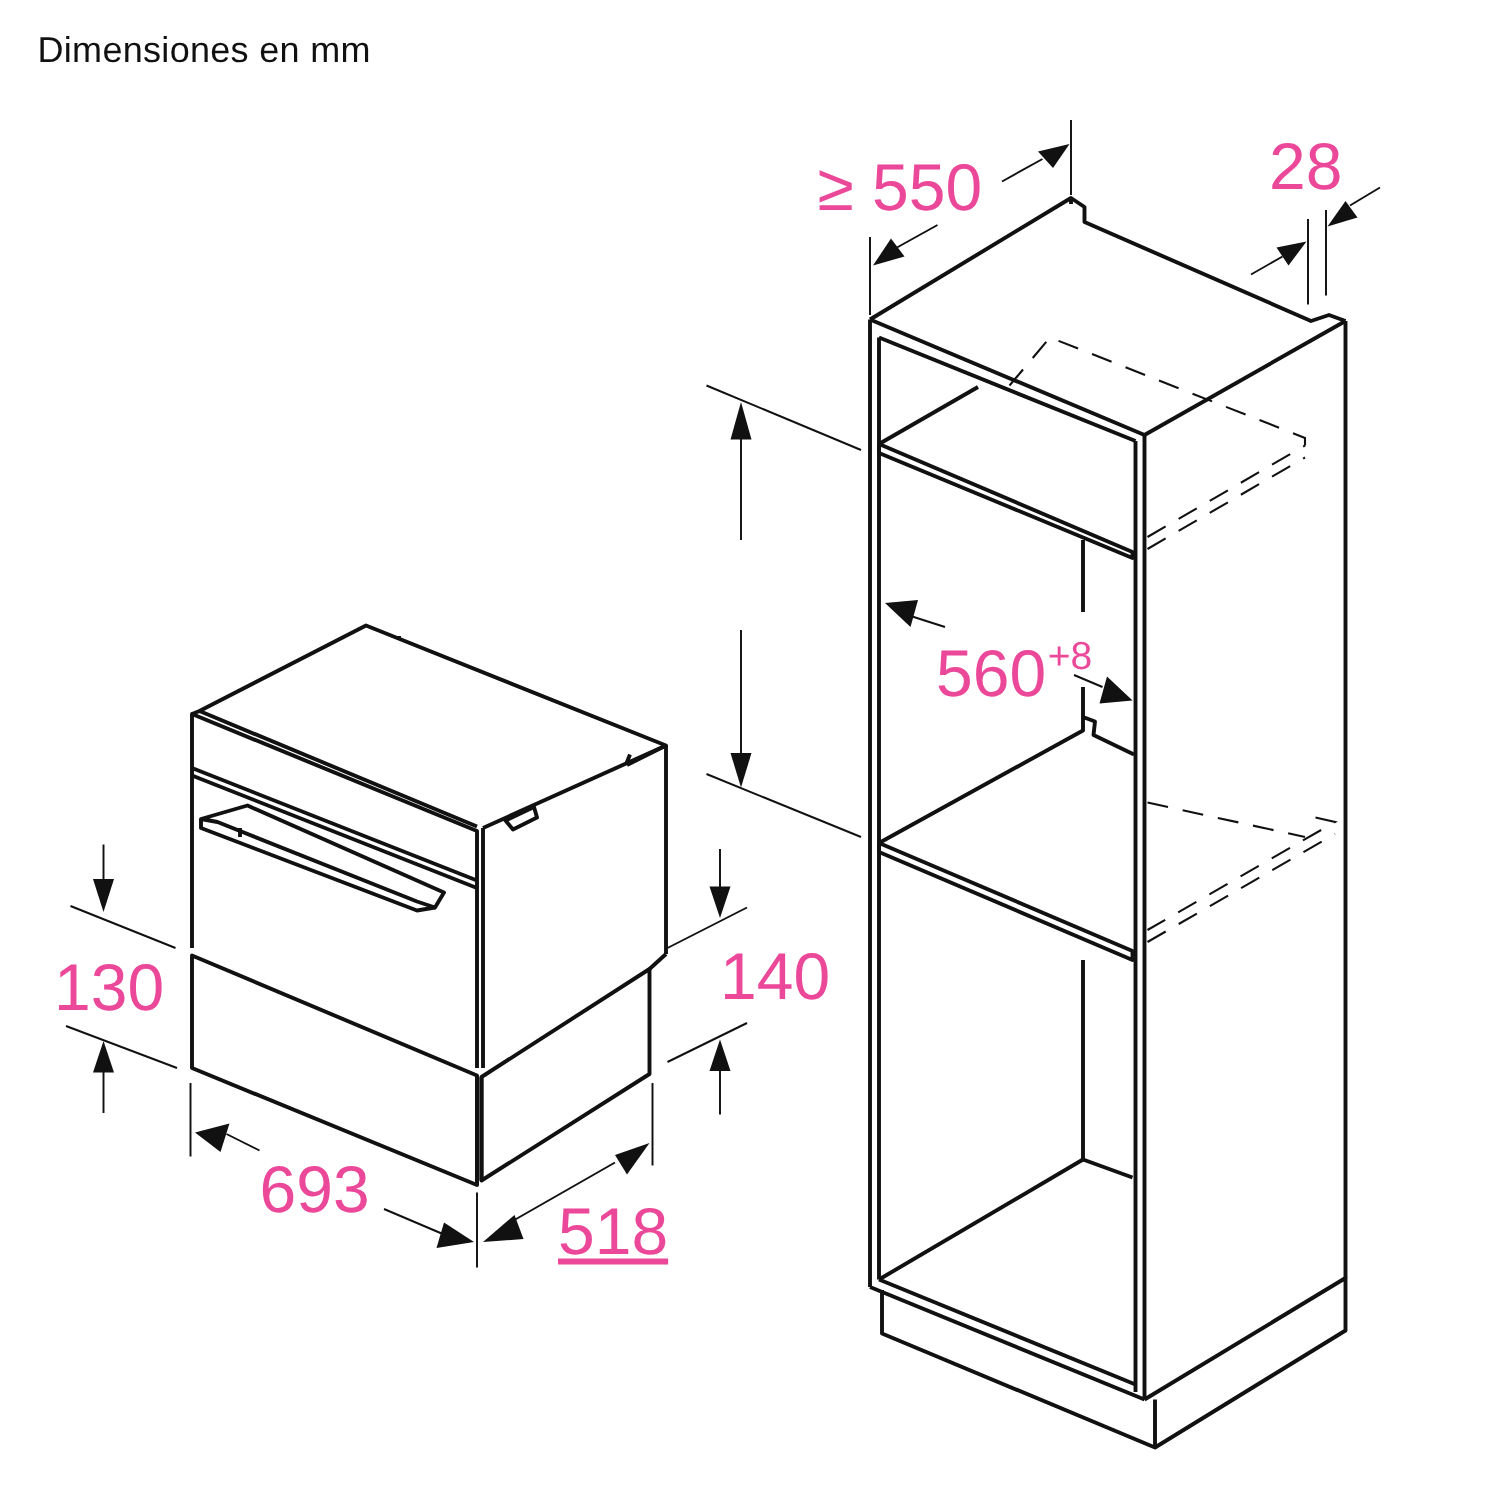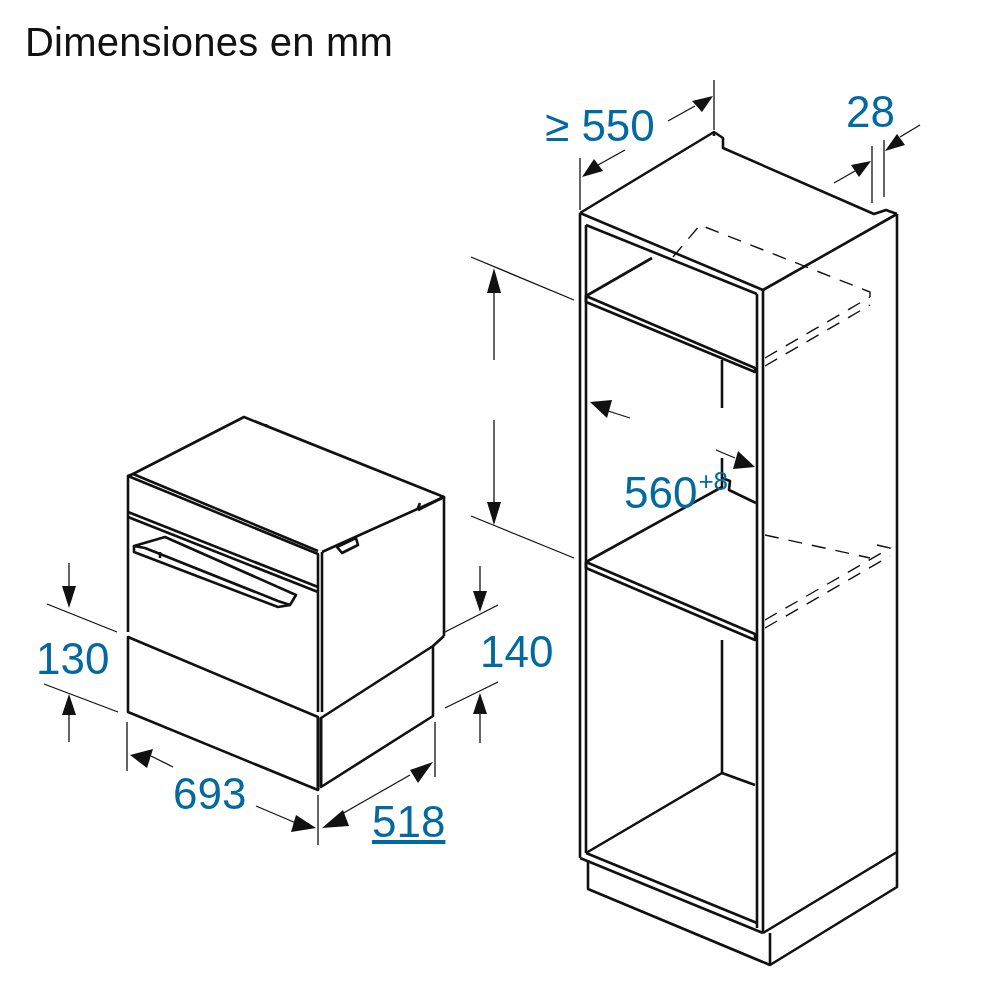--- a/index.html
+++ b/index.html
@@ -1,25 +1,25 @@
 <!DOCTYPE html>
 <html><head>
 <meta charset="utf-8">
 <style>
   html, body { margin: 0; padding: 0; background: #ffffff; }
   body { width: 1000px; height: 1000px; position: relative; overflow: hidden; }
   #stage { position: absolute; left: 0; top: 0; width: 1000px; height: 1000px; }
   .title {
     position: absolute; left: 25px; top: 20px;
-    font-family: "Liberation Sans", sans-serif; font-size: 40px; color: #111;
+    font-family: "Liberation Sans", sans-serif; font-size: 24px; color: #111;
     margin: 0; font-weight: normal; letter-spacing: 0.2px;
   }
   .dim {
     position: absolute; font-family: "Liberation Sans", sans-serif;
-    font-size: 44px; color: #0369a1; line-height: 1; white-space: nowrap;
+    font-size: 44px; color: #ec4899; line-height: 1; white-space: nowrap;
   }
   .dim sup { font-size: 26px; vertical-align: 18px; margin-left: 1px; }
   .ln { stroke: #111; stroke-width: 2.6; fill: none; stroke-linejoin: round; }
   .thin { stroke: #111; stroke-width: 1.3; fill: none; }
   .dash { stroke: #111; stroke-width: 1.4; fill: none; stroke-dasharray: 14 10; }
   .arr { fill: #111; stroke: none; }
 </style>
 </head>
 <body>
 
@@ -184,16 +184,16 @@
   <div class="dim" style="left:372px; top:800px;text-decoration:underline;">
     <span>518</span>
   </div>
   <div class="dim" style="left:545px; top:104px;">
     <span>≥</span>
     <span>550</span>
   </div>
   <div class="dim" style="left:846px; top:90px;">
     <span>28</span>
   </div>
-  <div class="dim" style="left:624px; top:424px;margin-top:44px;">
+  <div class="dim" style="left:624px; top:424px;">
     <span>560</span><sup>+8</sup>
   </div>
 </div>
 
 </body></html>

